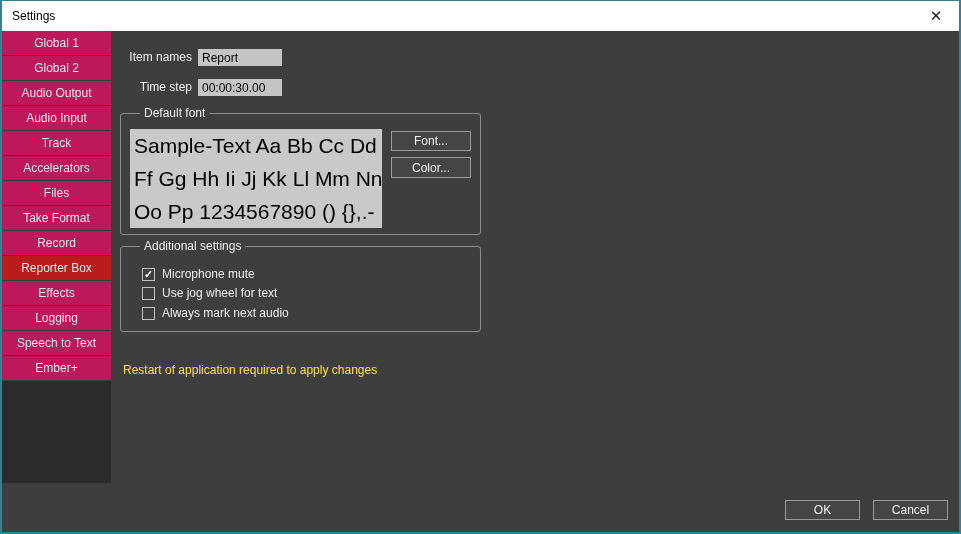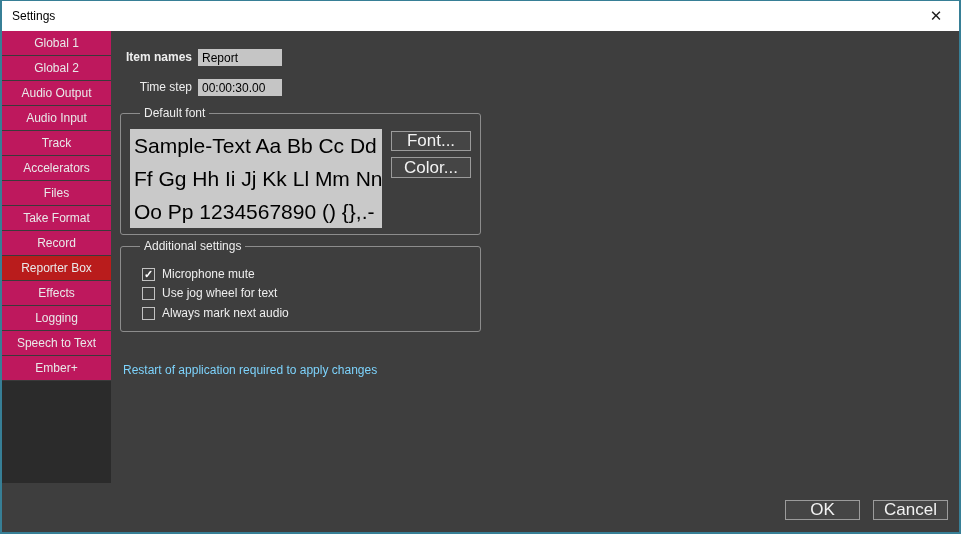--- a/index.html
+++ b/index.html
@@ -68,38 +68,38 @@
   .sample-box {
     position: absolute; left: 9px; top: 15px; width: 252px; height: 99px;
     background: #c9c9c9; color: #000;
     font-size: 21px; line-height: 33px;
     padding-left: 4px; overflow: hidden; white-space: nowrap;
   }
 
   .dlg-btn {
     position: absolute; height: 20px;
     background: #454545; border: 1px solid #9b9b9b;
-    color: #f2f2f2; font-size: 17px;
+    color: #f2f2f2; font-size: 12px;
     font-family: "Liberation Sans", sans-serif;
     display: flex; align-items: center; justify-content: center;
     cursor: default;
   }
 
   
   .cb-row { position: absolute; left: 21px; height: 14px; display: flex; align-items: center; }
   .cb-box {
     width: 13px; height: 13px; border: 1px solid #c2c2c2; background: #3e3e3e;
     display: flex; align-items: center; justify-content: center;
     color: #ffffff; font-size: 11px; font-weight: bold; line-height: 13px;
   }
   .cb-label { color: #eeeeee; font-size: 12px; margin-left: 7px; line-height: 14px; }
 
   .restart-note {
     position: absolute; left: 121px; top: 362px;
-    color: #7dd3fc; font-size: 12px;
+    color: #fde047; font-size: 12px;
   }
 </style>
 </head>
 <body>
 
 <div class="window">
   <div class="inner">
 
     <div class="titlebar">
       <span>Settings</span>
@@ -116,21 +116,21 @@
       <div class="side-item">Files</div>
       <div class="side-item">Take Format</div>
       <div class="side-item">Record</div>
       <div class="side-item selected">Reporter Box</div>
       <div class="side-item">Effects</div>
       <div class="side-item">Logging</div>
       <div class="side-item">Speech to Text</div>
       <div class="side-item">Ember+</div>
     </div>
 
-    <div class="form-label" style="left:40px; top:48px;font-weight:bold;">Item names</div>
+    <div class="form-label" style="left:40px; top:48px;">Item names</div>
     <input class="text-field" style="left: 196px; top: 48px;" type="text" value="Report">
 
     <div class="form-label" style="left:40px; top:78px;">Time step</div>
     <input class="text-field" style="left: 196px; top: 78px;" type="text" value="00:00:30.00">
 
     <div class="groupbox" style="left:118px; top:112px; width:361px; height:122px;">
       <span class="groupbox-title">Default font</span>
       <div class="sample-box">
         <div>Sample-Text Aa Bb Cc Dd Ee</div>
         <div>Ff Gg Hh Ii Jj Kk Ll Mm Nn</div>

